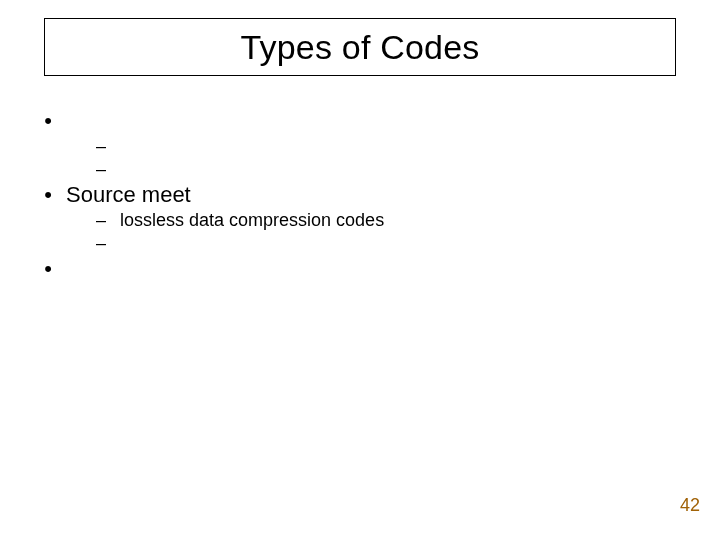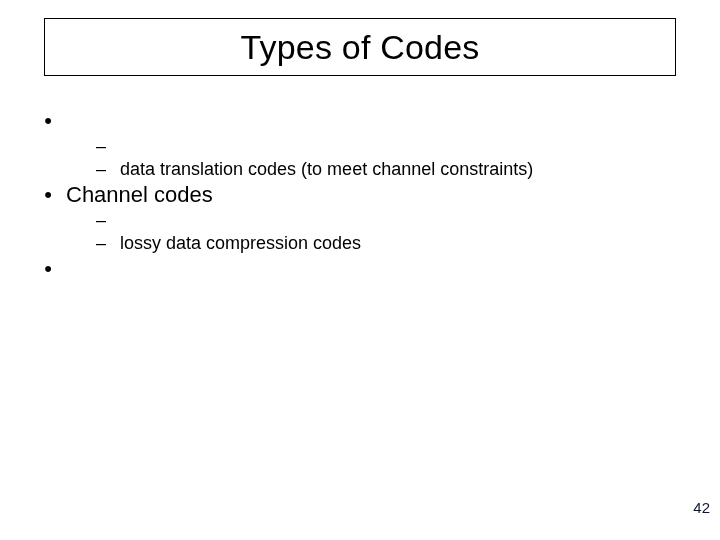--- a/index.html
+++ b/index.html
@@ -60,24 +60,24 @@
     margin-top: 0;
     margin-bottom: 2px;
   }
   .l2 .dash {
     width: 24px;
     flex: 0 0 24px;
   }
   .underline { text-decoration: underline; }
   .pagenum {
     position: absolute;
-    right: 10px;
+    right: 20px;
     bottom: 12px;
-    font-size: 15px;
-    color: #0f172a;
+    font-size: 18px;
+    color: #a16207;
   }
 </style>
 </head>
 <body>
 
 <div class="slide">
 
   <div class="title-box">
     <span class="title-text">Types of Codes</span>
   </div>
@@ -85,33 +85,32 @@
   <div class="body">
 
     <div class="l1">
       <span class="bullet">•</span>
     </div>
     <div class="l2">
       <span class="dash">–</span>
     </div>
     <div class="l2">
       <span class="dash">–</span>
-      <span>data translation codes (to meet channel constraints)</span>
     </div>
 
     <div class="l1">
       <span class="bullet">•</span>
-      <span>Channel codes</span>
+      <span>Source meet</span>
     </div>
     <div class="l2">
       <span class="dash">–</span>
+      <span>lossless data compression codes</span>
     </div>
     <div class="l2">
       <span class="dash">–</span>
-      <span>lossy data compression codes</span>
     </div>
 
     <div class="l1">
       <span class="bullet">•</span>
     </div>
 
   </div>
 
   <div class="pagenum">42</div>
 </div>

